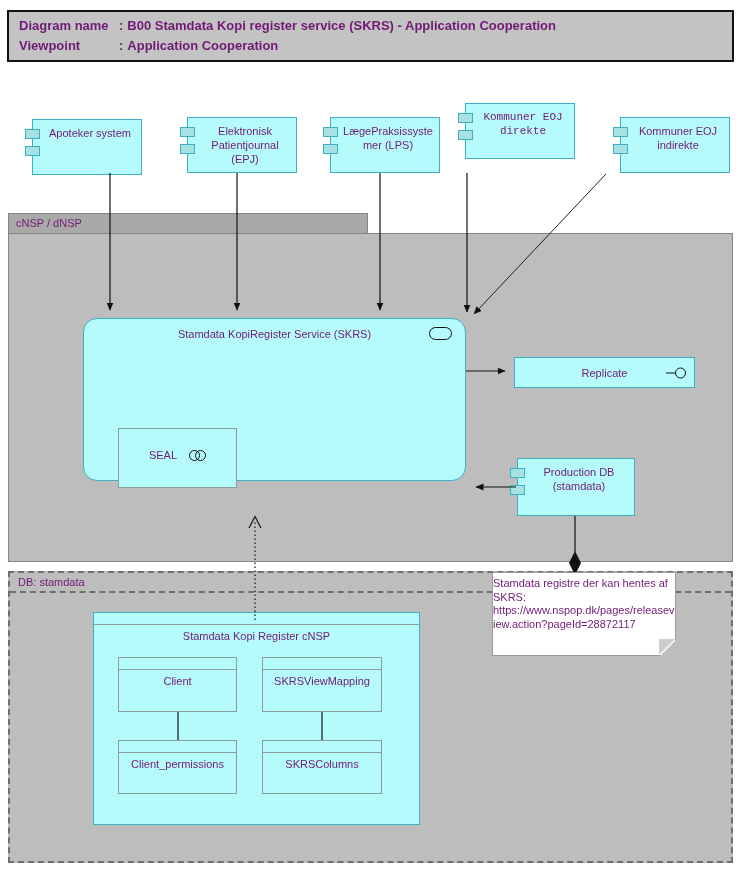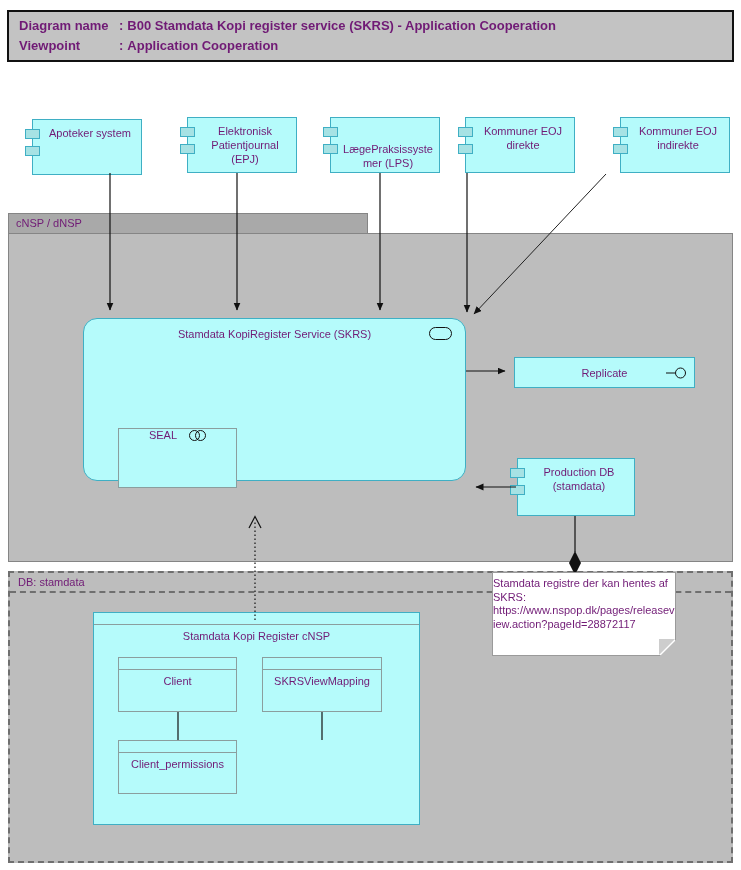--- a/index.html
+++ b/index.html
@@ -55,21 +55,21 @@
   .svc-label { text-align:center; margin-top:9px; }
   .svc-icon {
     position:absolute; right:13px; top:8px; width:23px; height:13px;
     border:1.6px solid #111; border-radius:7px;
   }
   
   .seal-box {
     position:absolute; left:118px; top:428px; width:119px; height:60px;
     background:#b5fbfb; border:1px solid #8b9e9e; z-index:3; font-size:11px;
   }
-  .seal-head { display:flex; justify-content:center; align-items:center; gap:12px; margin-top:0;text-align:center; }
+  .seal-head { display:flex; justify-content:center; align-items:center; gap:12px; margin-top:20px;text-align:center; }
   .collab-icon { display:flex; }
   .collab-icon span {
     width:11px; height:11px; border:1.6px solid #111; border-radius:50%;
     background:transparent;
   }
   .collab-icon span:last-child { margin-left:-5px; }
   .replicate-box {
     position:absolute; left:514px; top:357px; width:181px; height:31px;
     background:#b5fbfb; border:1px solid #3fafc4; z-index:2;
     display:flex; align-items:center; justify-content:center; font-size:11px;
@@ -129,28 +129,28 @@
       </div>
     <span style="overflow-wrap:break-word; width:100%;">Apoteker system</span>
   </div>
   <div class="comp" style="left:187px; top:117px;text-align:center;">
     <div class="ports">
         <div class="port"></div>
         <div class="port"></div>
       </div>
     <span style="overflow-wrap:break-word; width:100%;">Elektronisk Patientjournal (EPJ)</span>
   </div>
-  <div class="comp" style="left:330px; top:117px;align-items:flex-end;">
+  <div class="comp" style="left:330px; top:117px;">
     <div class="ports">
         <div class="port"></div>
         <div class="port"></div>
       </div>
     <span style="overflow-wrap:break-word; width:100%;">LægePraksissystemer (LPS)</span>
   </div>
-  <div class="comp" style="left:465px; top:117px;">
+  <div class="comp" style="left:465px; top:103px;font-family:Liberation Mono, monospace;">
     <div class="ports">
         <div class="port"></div>
         <div class="port"></div>
       </div>
     <span style="overflow-wrap:break-word; width:100%;">Kommuner EOJ direkte</span>
   </div>
   <div class="comp" style="left:620px; top:117px;">
     <div class="ports">
         <div class="port"></div>
         <div class="port"></div>
@@ -213,20 +213,24 @@
     <div class="strip"></div>
     <div class="dlabel">Client</div>
   </div>
   <div class="dataobj inner tbl-viewmapping">
     <div class="strip"></div>
     <div class="dlabel">SKRSViewMapping</div>
   </div>
   <div class="dataobj inner tbl-permissions">
     <div class="strip"></div>
     <div class="dlabel">Client_permissions</div>
+  </div>
+  <div class="dataobj inner tbl-columns">
+    <div class="strip"></div>
+    <div class="dlabel">SKRSColumns</div>
   </div>
 
   <svg id="edges" viewBox="0 0 741 870" xmlns="http://www.w3.org/2000/svg">
     <defs>
       <marker id="arrow" markerUnits="userSpaceOnUse" markerWidth="9" markerHeight="8" refX="7.5" refY="3.5" orient="auto">
         <path d="M0,0 L8,3.5 L0,7 z" fill="#111"></path>
       </marker>
     </defs>
     <line x1="110" y1="173" x2="110" y2="310" stroke="#111" stroke-width="1.2" marker-end="url(#arrow)"></line>
     <line x1="237" y1="173" x2="237" y2="310" stroke="#111" stroke-width="1.2" marker-end="url(#arrow)"></line>

